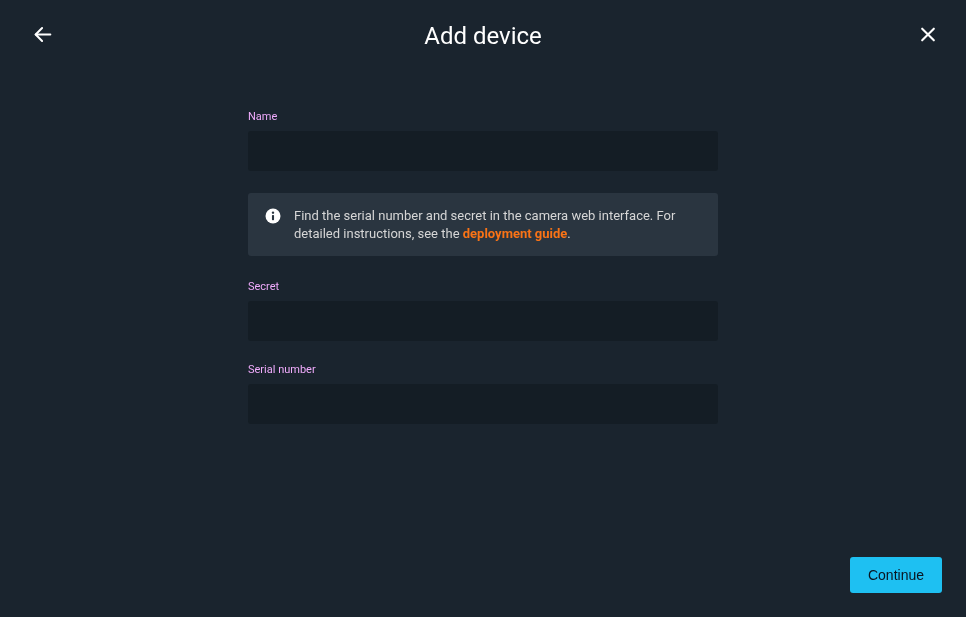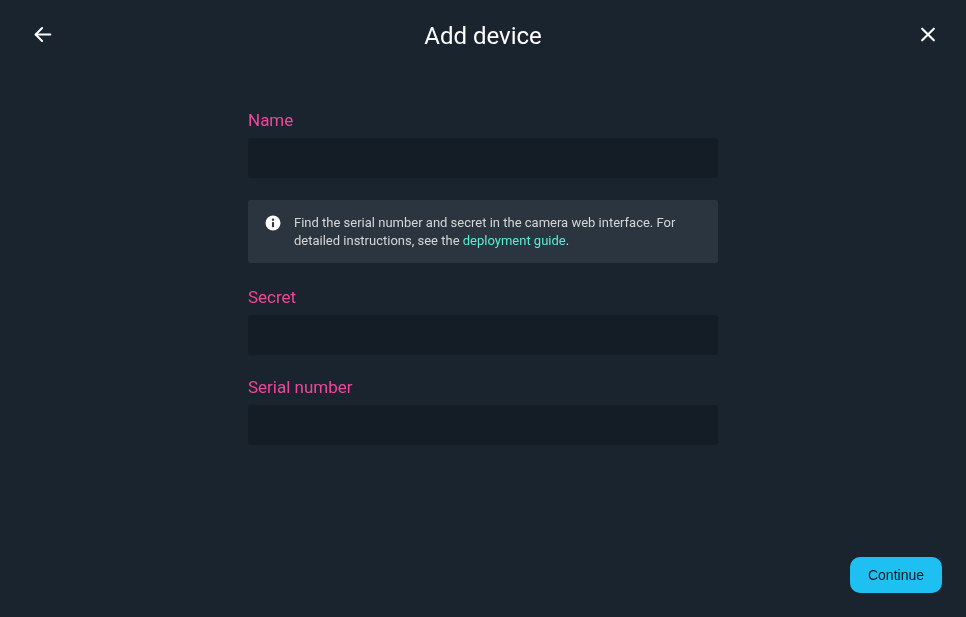--- a/index.html
+++ b/index.html
@@ -58,22 +58,22 @@
     }
     .form-container {
       width: 470px;
       margin: 38px auto 0;
     }
     .field-group {
       margin-bottom: 22px;
     }
     .field-label {
       display: block;
-      font-size: 17px;
-      color: #ec4899;
+      font-size: 11px;
+      color: #f0abfc;
       margin-bottom: 8px;
       font-weight: 400;
     }
     .text-input {
       width: 100%;
       height: 40px;
       background: #141d25;
       border: none;
       border-radius: 3px;
       padding: 0 12px;
@@ -117,34 +117,35 @@
     }
     .info-icon-wrap {
       flex-shrink: 0;
     }
     .info-text {
       font-size: 13px;
       line-height: 1.35;
       color: #d6d6d6;
     }
     .info-link {
-      color: #5eead4;
+      color: #f97316;
       text-decoration: none;
       cursor: pointer;
+      font-weight: bold;
     }
     .footer {
       position: absolute;
       bottom: 24px;
       right: 24px;
     }
     .continue-btn {
       background: #1ec0f2;
       color: #0a1520;
       border: none;
-      border-radius: 10px;
+      border-radius: 3px;
       padding: 10px 18px;
       font-size: 14px;
       font-weight: 500;
       cursor: pointer;
     }
     .field-group.tight {
       margin-bottom: 0;
     }
   </style>
 </head>

